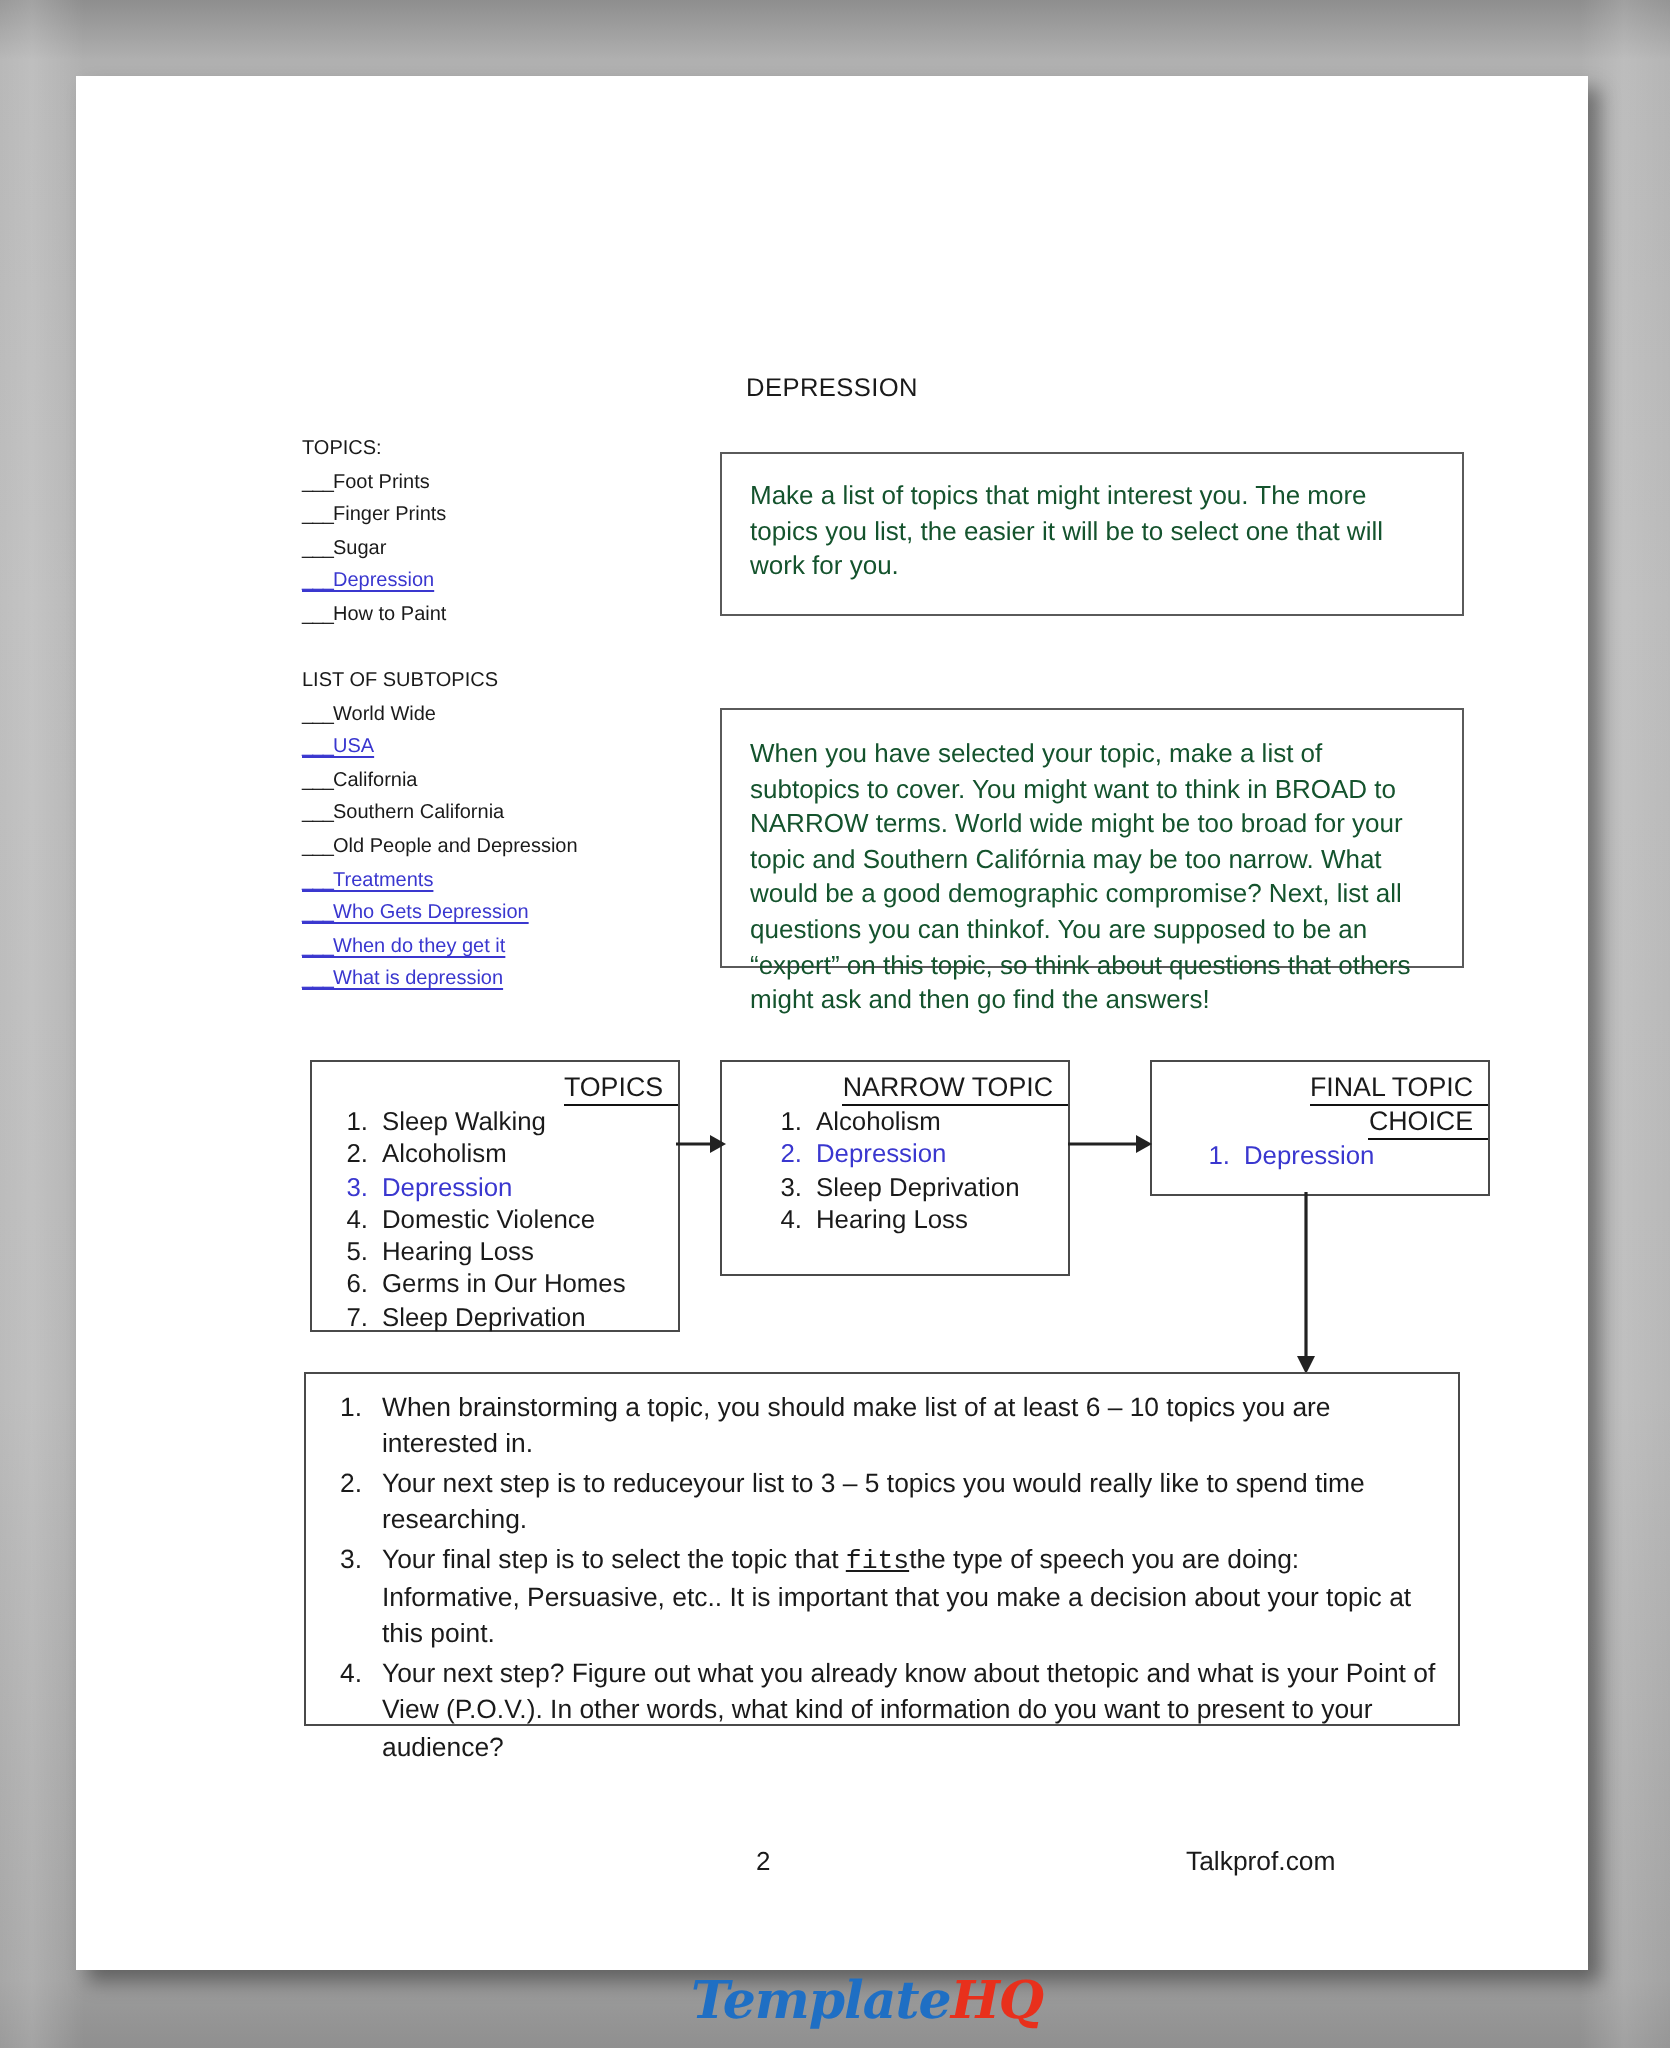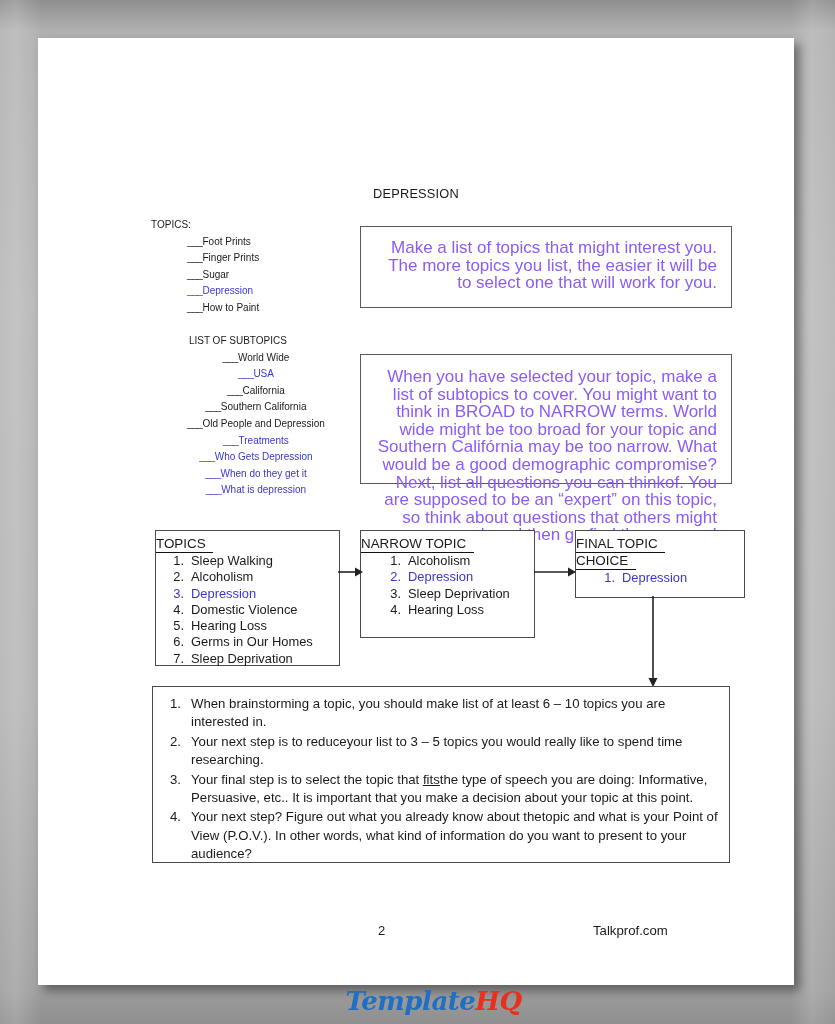--- a/index.html
+++ b/index.html
@@ -93,59 +93,58 @@
   }
 
   
   .list-block {
     position: absolute;
     font-size: 10px;
     line-height: 16.6px;
     white-space: nowrap;
   }
   #topics-list { left: 113px; top: 179px; }
-  #subtopics-list { left: 113px; top: 295px; text-align: center; }
+  #subtopics-list { left: 113px; top: 295px; }
 
   .list-head { color: #1a1a1a; }
   .list-item { color: #1a1a1a; }
   .list-item.link { color: #3a37cf; }
-  .blank { letter-spacing: -0.4px; margin-left: 36px; }
+  .blank { letter-spacing: -0.4px; }
   .list-item.link .blank,
   .list-item.link .txt { text-decoration: none; }
-  .list-item.link { text-decoration-color: #3a37cf; text-underline-offset: 2px; }
+  .list-item.link { text-decoration: underline; text-decoration-color: #3a37cf; text-underline-offset: 2px; }
 
   
   .callout {
     position: absolute;
     border: 1.4px solid #5a5a5a;
     background: #fff;
     box-sizing: border-box;
-    font-size: 17px;
+    font-size: 13px;
     line-height: 17.6px;
-    color: #8b5cf6;
+    color: #14532d;
     padding: 12px 14px 10px 14px;
-    text-align: right;
   }
   #callout-1 {
     left: 322px; top: 188px; width: 372px; height: 82px;
   }
   #callout-2 {
     left: 322px; top: 316px; width: 372px; height: 130px;
     padding-top: 13px;
   }
 
   
   .flowbox {
     position: absolute;
     border: 1.4px solid #4a4a4a;
     background: #fff;
     box-sizing: border-box;
   }
   .flowbox .fb-title {
-    text-align: left;
+    text-align: right;
     font-size: 13.4px;
     margin-top: 5px;
     margin-bottom: 2px;
   }
   .flowbox .fb-title span {
     border-bottom: 1.5px solid #111;
     padding-bottom: 1px;
   }
   .flowbox .fb-title span::after { content: "\00a0\00a0"; }
 
@@ -194,21 +193,21 @@
     font-size: 13.2px;
     line-height: 18.4px;
   }
   #steps-box ol li {
     display: flex;
     gap: 10px;
     margin-bottom: 1px;
   }
   #steps-box ol li .num { width: 20px; text-align: right; flex: 0 0 auto; }
   #steps-box ol li .body { flex: 1 1 auto; }
-  #steps-box u { text-decoration: underline; }
+  #steps-box u { text-decoration: underline; font-family: Liberation Mono, monospace; }
 
   
   .footer-page {
     position: absolute;
     left: 340px; top: 885px;
     font-size: 13px;
   }
   .footer-site {
     position: absolute;
     left: 555px; top: 885px;

